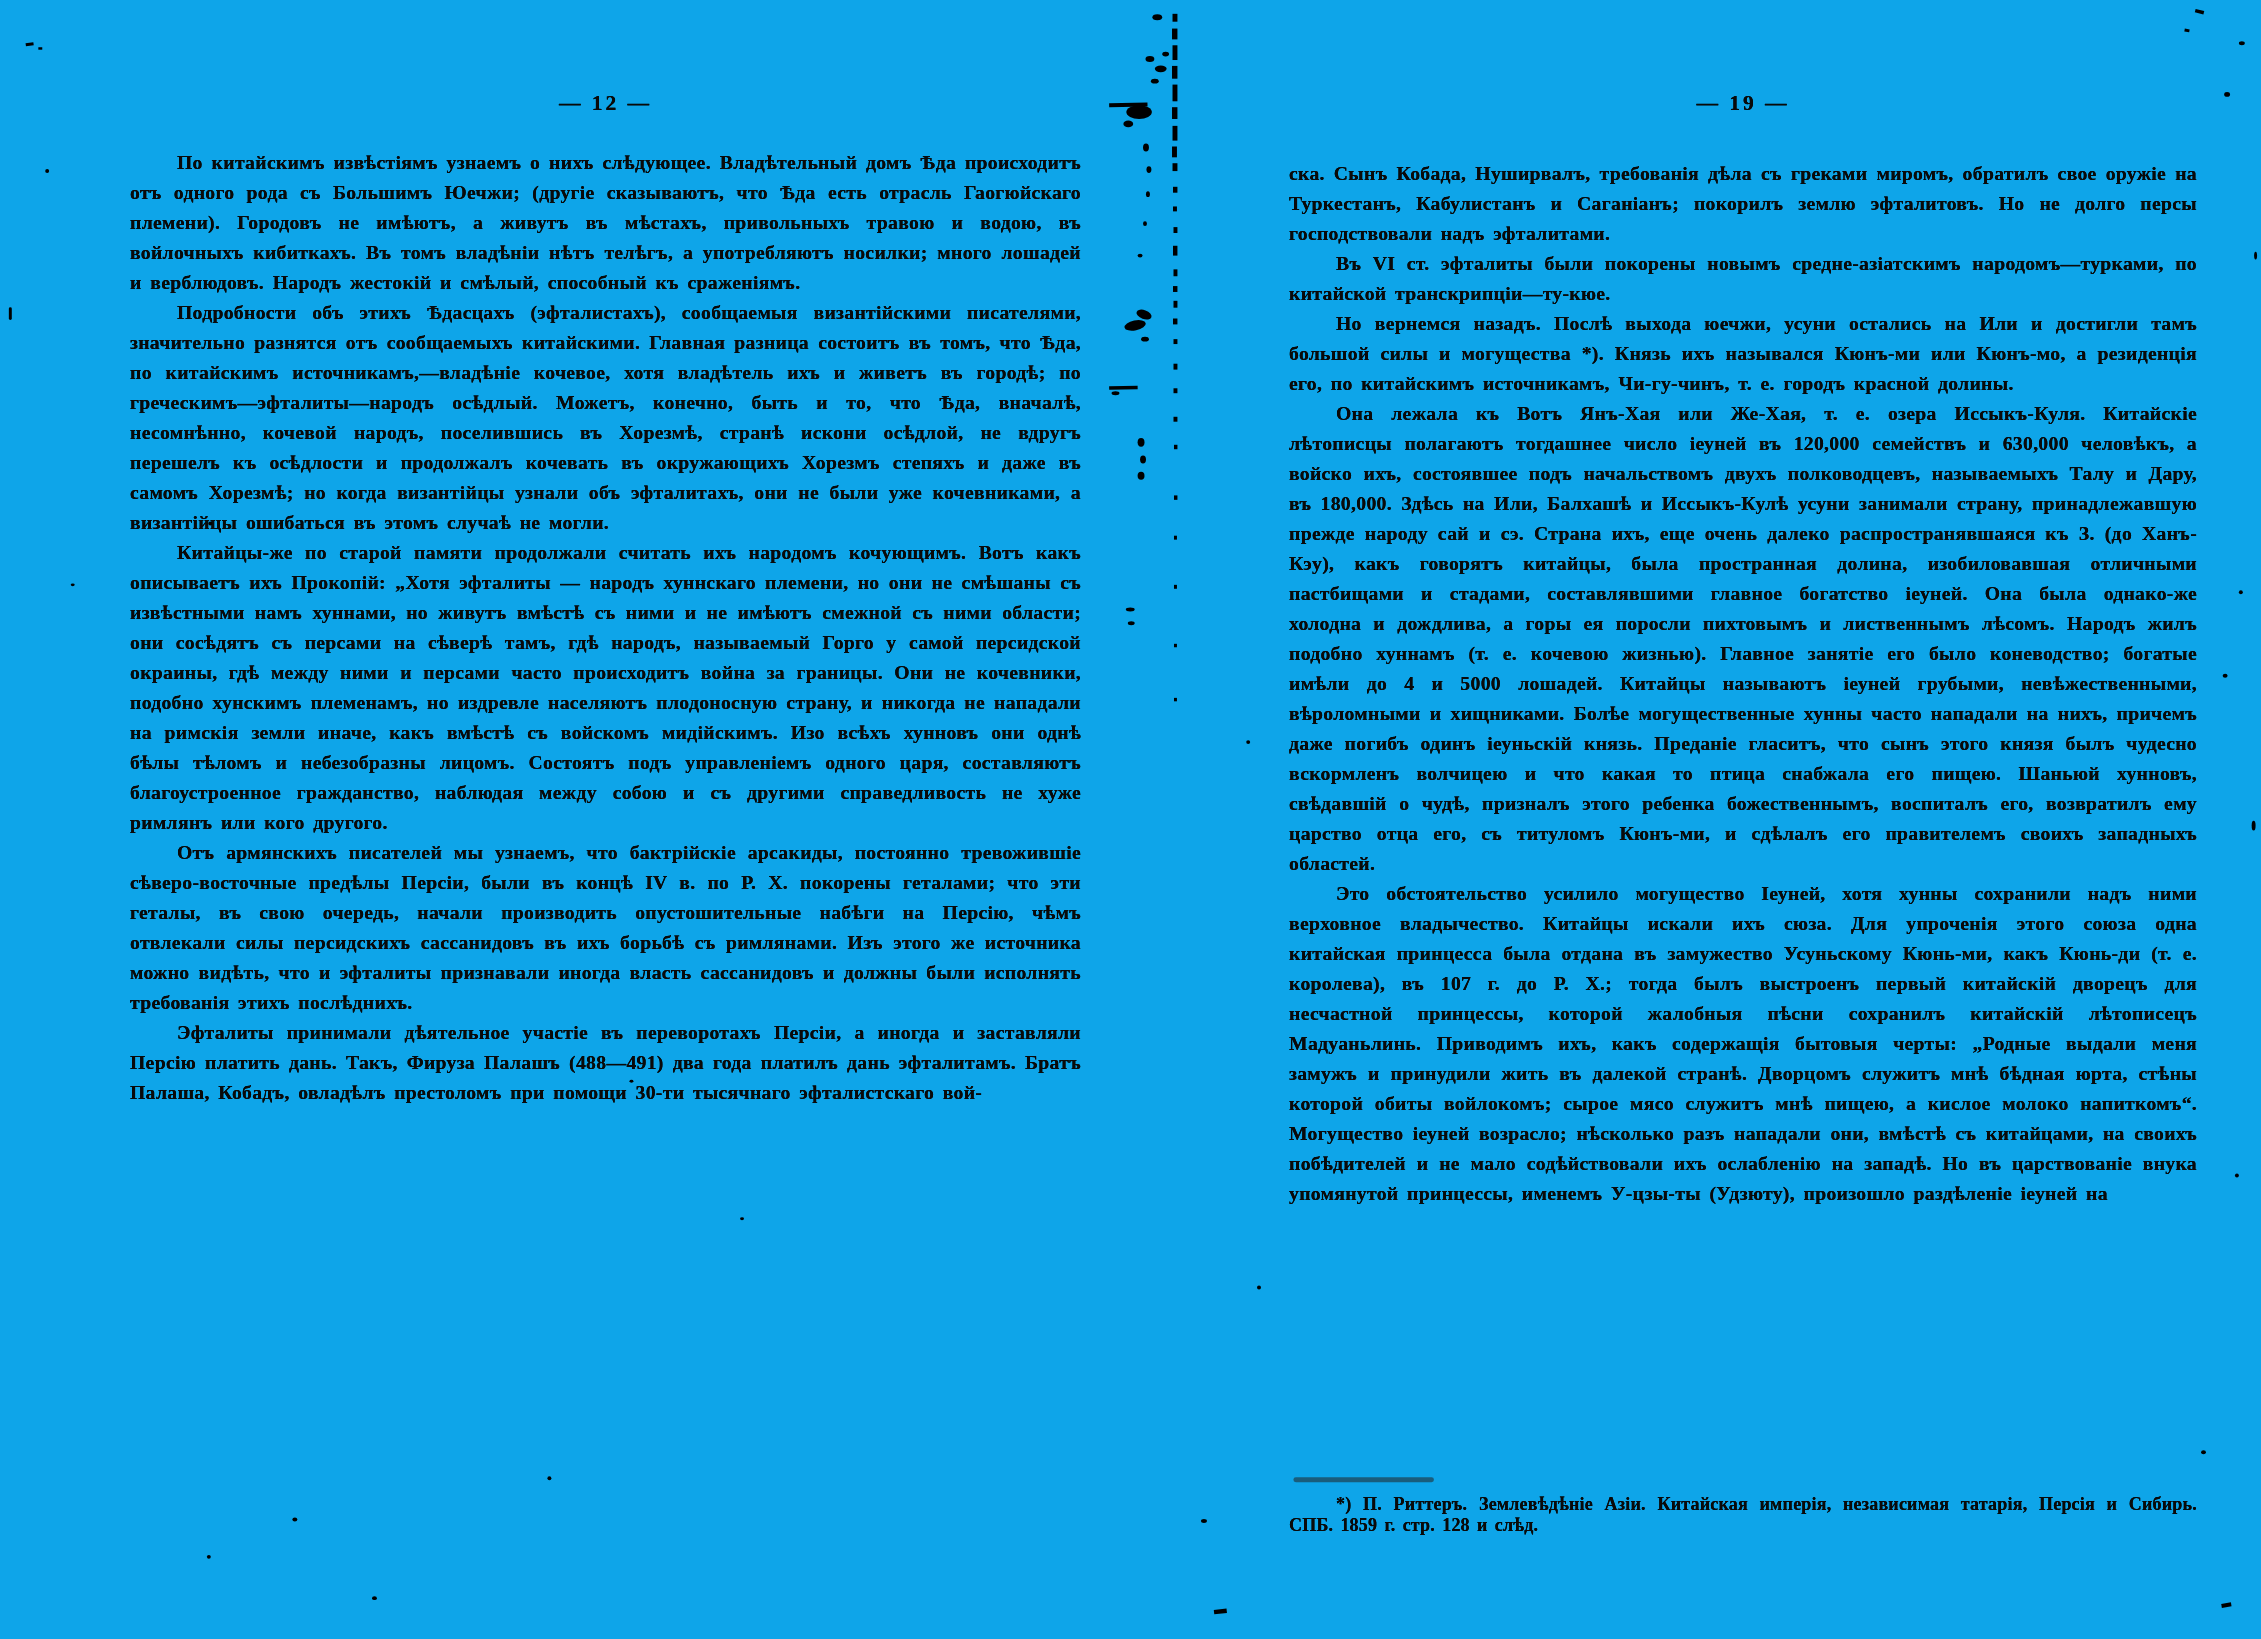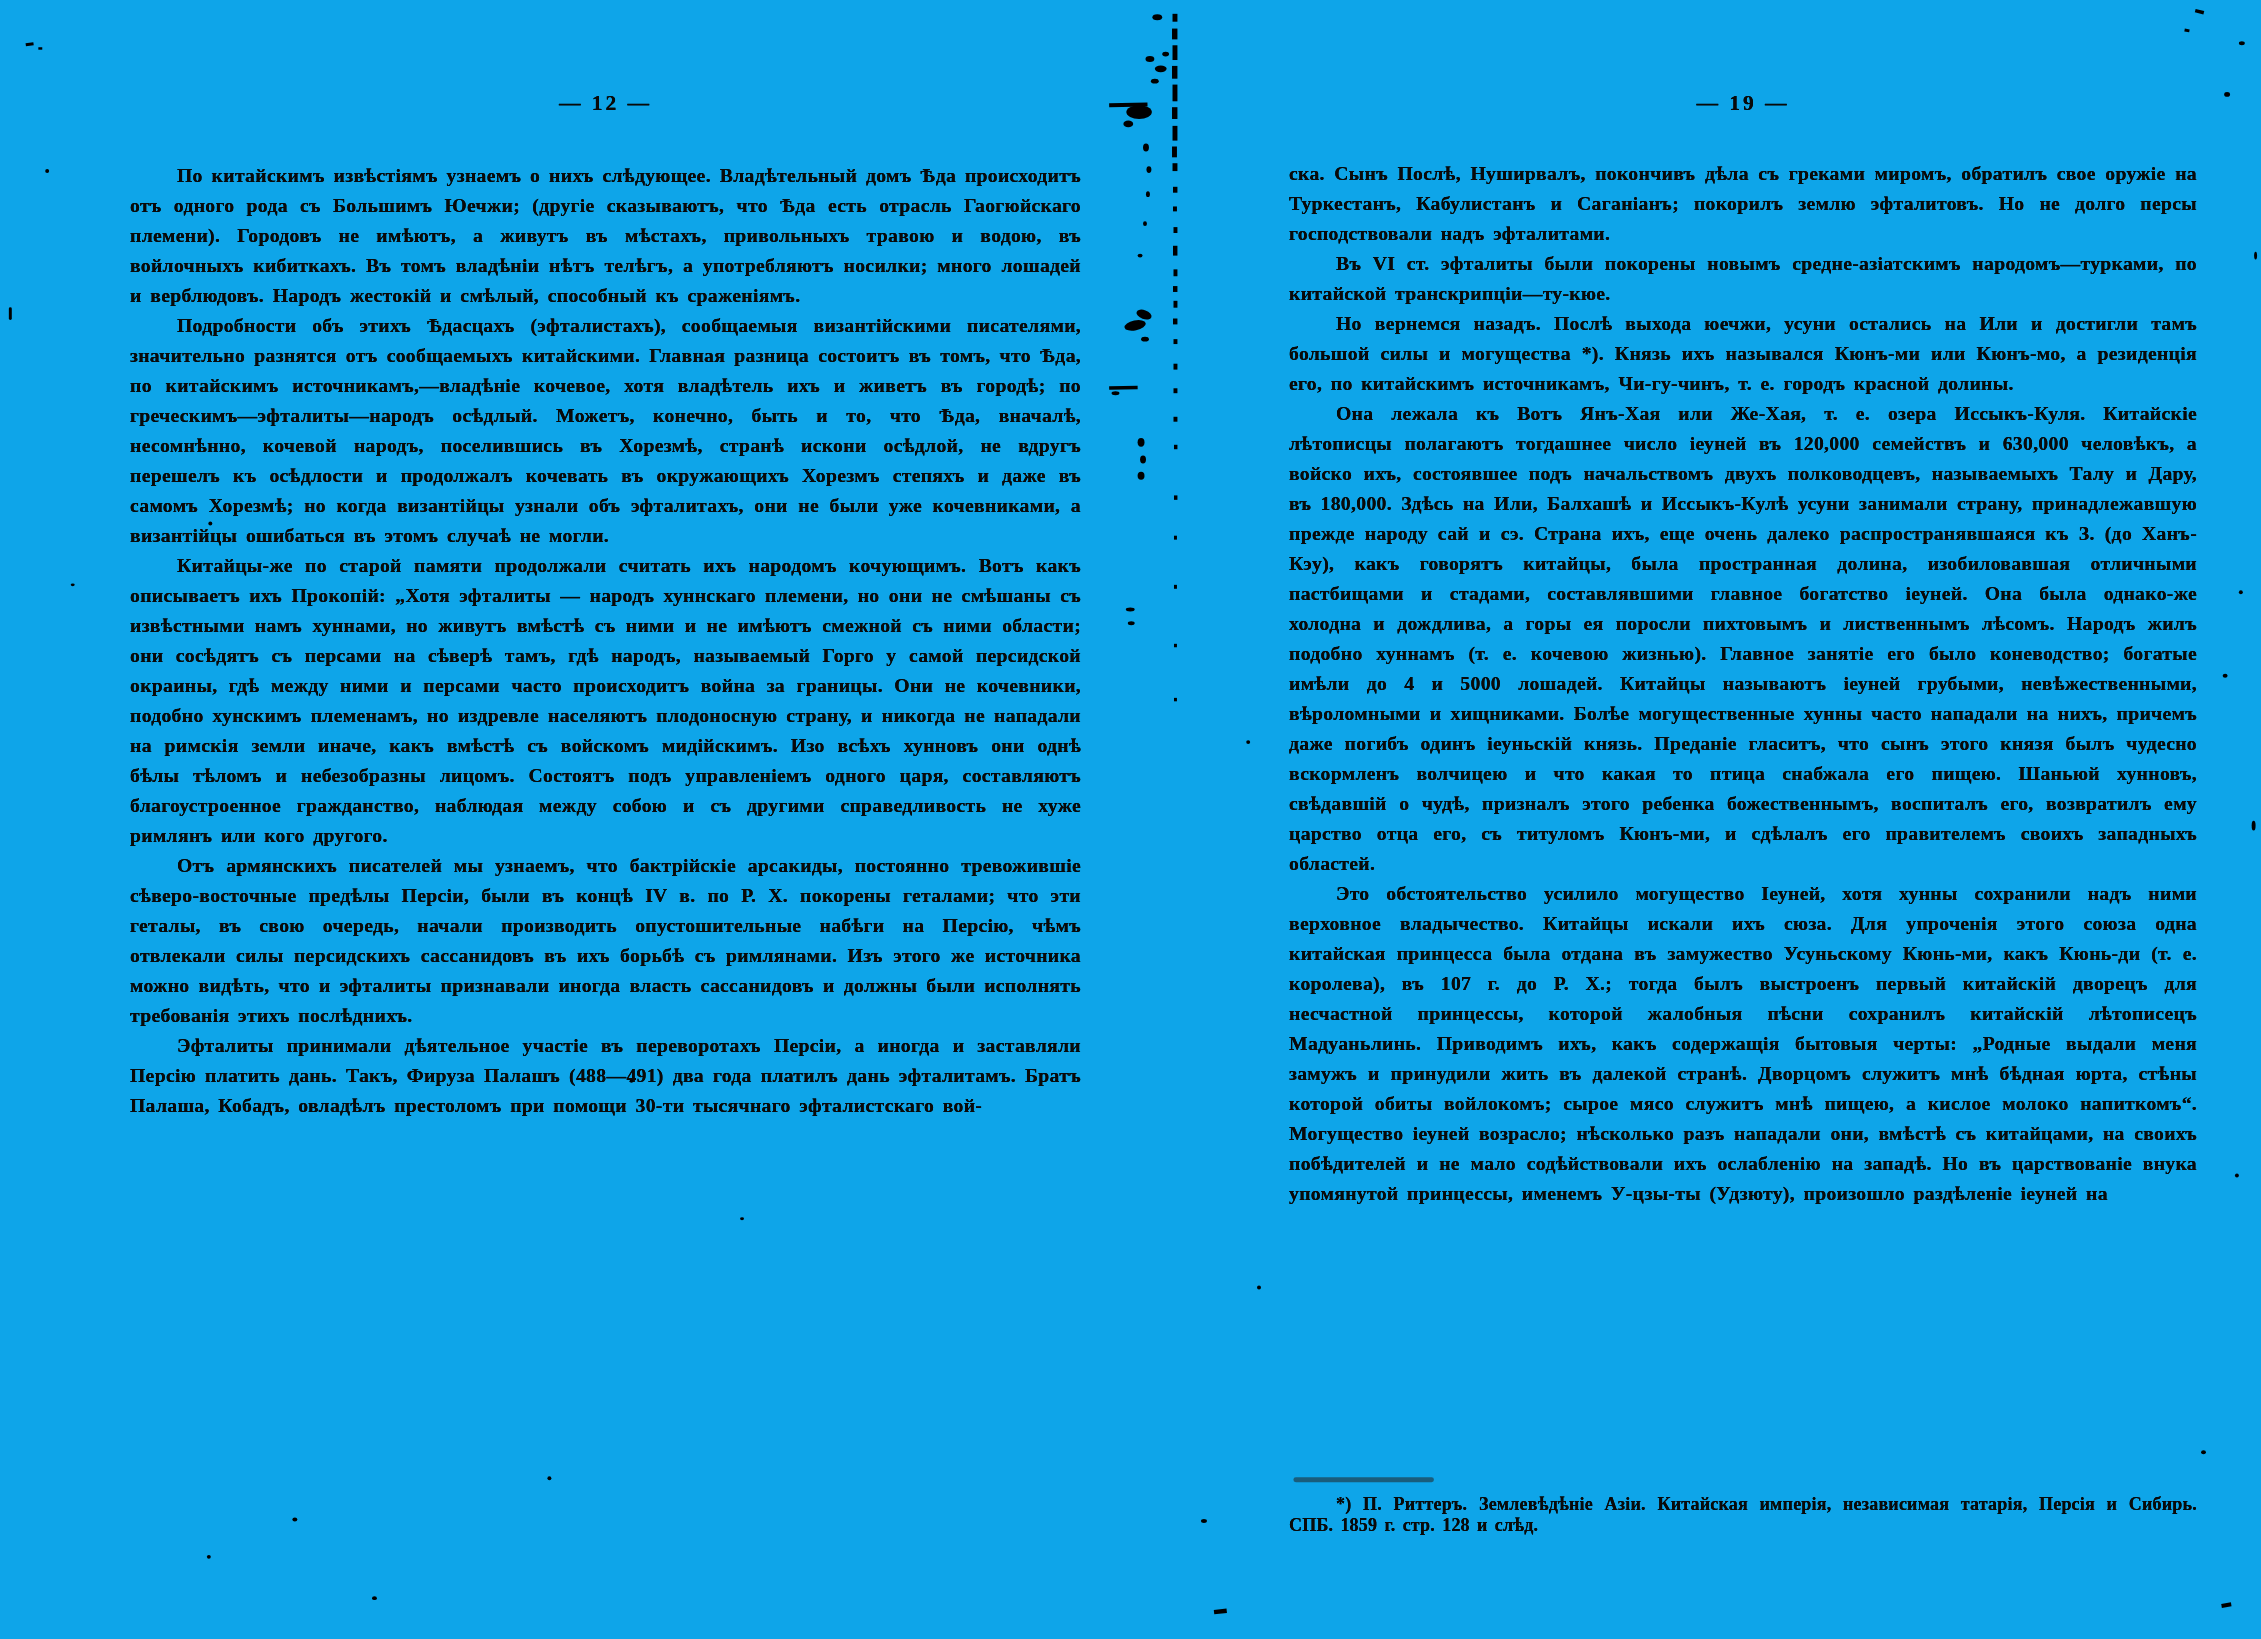--- a/index.html
+++ b/index.html
@@ -47,21 +47,21 @@
   .page-body p {
     margin: 0;
     padding: 0;
     text-indent: 47px;
   }
   .page-body p.no-indent {
     text-indent: 0;
   }
   #left-page  { left: 130px;  width: 951px; height: 1639px; }
   #right-page { left: 1289px; width: 908px; height: 1639px; }
-  #left-body  { top: 160px; }
+  #left-body  { top: 147px; }
   #right-body { top: 158px; }
   .footnote {
     position: absolute;
     top: 1494px;
     left: 0;
     right: 0;
     font-size: 18px;
     line-height: 20.6px;
     font-weight: bold;
     text-align: justify;
@@ -91,21 +91,21 @@
         <p>Подробности объ этихъ Ѣдасцахъ (эфталистахъ), сообщаемыя византійскими писателями, значительно разнятся отъ сообщаемыхъ китайскими. Главная разница состоитъ въ томъ, что Ѣда, по китайскимъ источникамъ,—владѣніе кочевое, хотя владѣтель ихъ и живетъ въ городѣ; по греческимъ—эфталиты—народъ осѣдлый. Можетъ, конечно, быть и то, что Ѣда, вначалѣ, несомнѣнно, кочевой народъ, поселившись въ Хорезмѣ, странѣ искони осѣдлой, не вдругъ перешелъ къ осѣдлости и продолжалъ кочевать въ окружающихъ Хорезмъ степяхъ и даже въ самомъ Хорезмѣ; но когда византійцы узнали объ эфталитахъ, они не были уже кочевниками, а византійцы ошибаться въ этомъ случаѣ не могли.</p>
         <p>Китайцы-же по старой памяти продолжали считать ихъ народомъ кочующимъ. Вотъ какъ описываетъ ихъ Прокопій: „Хотя эфталиты — народъ хуннскаго племени, но они не смѣшаны съ извѣстными намъ хуннами, но живутъ вмѣстѣ съ ними и не имѣютъ смежной съ ними области; они сосѣдятъ съ персами на сѣверѣ тамъ, гдѣ народъ, называемый Горго у самой персидской окраины, гдѣ между ними и персами часто происходитъ война за границы. Они не кочевники, подобно хунскимъ племенамъ, но издревле населяютъ плодоносную страну, и никогда не нападали на римскія земли иначе, какъ вмѣстѣ съ войскомъ мидійскимъ. Изо всѣхъ хунновъ они однѣ бѣлы тѣломъ и небезобразны лицомъ. Состоятъ подъ управленіемъ одного царя, составляютъ благоустроенное гражданство, наблюдая между собою и съ другими справедливость не хуже римлянъ или кого другого.</p>
         <p>Отъ армянскихъ писателей мы узнаемъ, что бактрійскіе арсакиды, постоянно тревожившіе сѣверо-восточные предѣлы Персіи, были въ концѣ IV в. по Р. Х. покорены геталами; что эти геталы, въ свою очередь, начали производить опустошительные набѣги на Персію, чѣмъ отвлекали силы персидскихъ сассанидовъ въ ихъ борьбѣ съ римлянами. Изъ этого же источника можно видѣть, что и эфталиты признавали иногда власть сассанидовъ и должны были исполнять требованія этихъ послѣднихъ.</p>
         <p>Эфталиты принимали дѣятельное участіе въ переворотахъ Персіи, а иногда и заставляли Персію платить дань. Такъ, Фируза Палашъ (488—491) два года платилъ дань эфталитамъ. Братъ Палаша, Кобадъ, овладѣлъ престоломъ при помощи 30-ти тысячнаго эфталистскаго вой-</p>
       </div>
   </div>
 
   <div class="page" id="right-page">
     <div class="page-number">— 19 —</div>
     <div class="page-body" id="right-body">
-        <p class="no-indent">ска. Сынъ Послѣ, Нуширвалъ, покончивъ дѣла съ греками миромъ, обратилъ свое оружіе на Туркестанъ, Кабулистанъ и Саганіанъ; покорилъ землю эфталитовъ. Но не долго персы господствовали надъ эфталитами.</p>
+        <p class="no-indent">ска. Сынъ Кобада, Нуширвалъ, требованія дѣла съ греками миромъ, обратилъ свое оружіе на Туркестанъ, Кабулистанъ и Саганіанъ; покорилъ землю эфталитовъ. Но не долго персы господствовали надъ эфталитами.</p>
         <p>Въ VI ст. эфталиты были покорены новымъ средне-азіатскимъ народомъ—турками, по китайской транскрипціи—ту-кюе.</p>
         <p>Но вернемся назадъ. Послѣ выхода юечжи, усуни остались на Или и достигли тамъ большой силы и могущества *). Князь ихъ назывался Кюнъ-ми или Кюнъ-мо, а резиденція его, по китайскимъ источникамъ, Чи-гу-чинъ, т. е. городъ красной долины.</p>
         <p>Она лежала къ Вотъ Янъ-Хая или Же-Хая, т. е. озера Иссыкъ-Куля. Китайскіе лѣтописцы полагаютъ тогдашнее число іеуней въ 120,000 семействъ и 630,000 человѣкъ, а войско ихъ, состоявшее подъ начальствомъ двухъ полководцевъ, называемыхъ Талу и Дару, въ 180,000. Здѣсь на Или, Балхашѣ и Иссыкъ-Кулѣ усуни занимали страну, принадлежавшую прежде народу сай и сэ. Страна ихъ, еще очень далеко распространявшаяся къ З. (до Ханъ-Кэу), какъ говорятъ китайцы, была пространная долина, изобиловавшая отличными пастбищами и стадами, составлявшими главное богатство іеуней. Она была однако-же холодна и дождлива, а горы ея поросли пихтовымъ и лиственнымъ лѣсомъ. Народъ жилъ подобно хуннамъ (т. е. кочевою жизнью). Главное занятіе его было коневодство; богатые имѣли до 4 и 5000 лошадей. Китайцы называютъ іеуней грубыми, невѣжественными, вѣроломными и хищниками. Болѣе могущественные хунны часто нападали на нихъ, причемъ даже погибъ одинъ іеуньскій князь. Преданіе гласитъ, что сынъ этого князя былъ чудесно вскормленъ волчицею и что какая то птица снабжала его пищею. Шаньюй хунновъ, свѣдавшій о чудѣ, призналъ этого ребенка божественнымъ, воспиталъ его, возвратилъ ему царство отца его, съ титуломъ Кюнъ-ми, и сдѣлалъ его правителемъ своихъ западныхъ областей.</p>
         <p>Это обстоятельство усилило могущество Іеуней, хотя хунны сохранили надъ ними верховное владычество. Китайцы искали ихъ сюза. Для упроченія этого союза одна китайская принцесса была отдана въ замужество Усуньскому Кюнь-ми, какъ Кюнь-ди (т. е. королева), въ 107 г. до Р. Х.; тогда былъ выстроенъ первый китайскій дворецъ для несчастной принцессы, которой жалобныя пѣсни сохранилъ китайскій лѣтописецъ Мадуаньлинь. Приводимъ ихъ, какъ содержащія бытовыя черты: „Родные выдали меня замужъ и принудили жить въ далекой странѣ. Дворцомъ служитъ мнѣ бѣдная юрта, стѣны которой обиты войлокомъ; сырое мясо служитъ мнѣ пищею, а кислое молоко напиткомъ“. Могущество іеуней возрасло; нѣсколько разъ нападали они, вмѣстѣ съ китайцами, на своихъ побѣдителей и не мало содѣйствовали ихъ ослабленію на западѣ. Но въ царствованіе внука упомянутой принцессы, именемъ У-цзы-ты (Удзюту), произошло раздѣленіе іеуней на</p>
       </div>
     <div class="footnote">*) П. Риттеръ. Землевѣдѣніе Азіи. Китайская имперія, независимая татарія, Персія и Сибирь. СПБ. 1859 г. стр. 128 и слѣд.</div>
   </div>
 
   <svg class="artifacts" width="2261" height="1639" viewBox="0 0 4601 3335" xmlns="http://www.w3.org/2000/svg">
     <g fill="#000">

